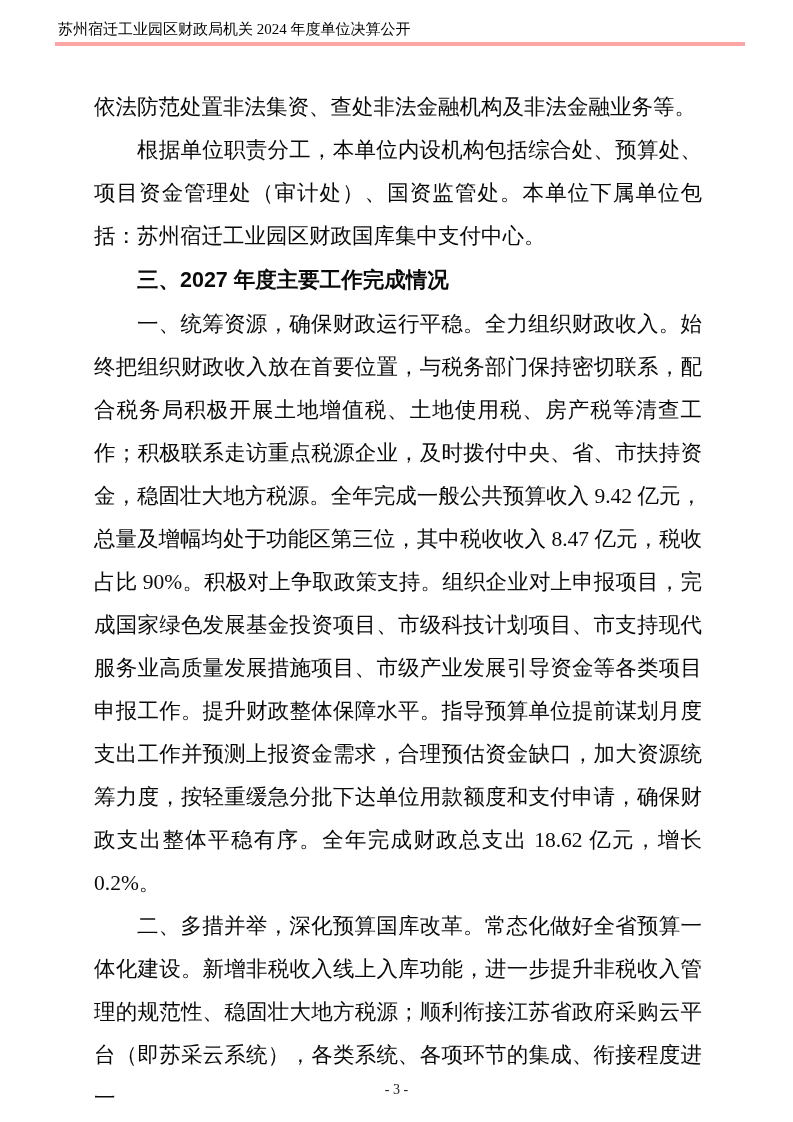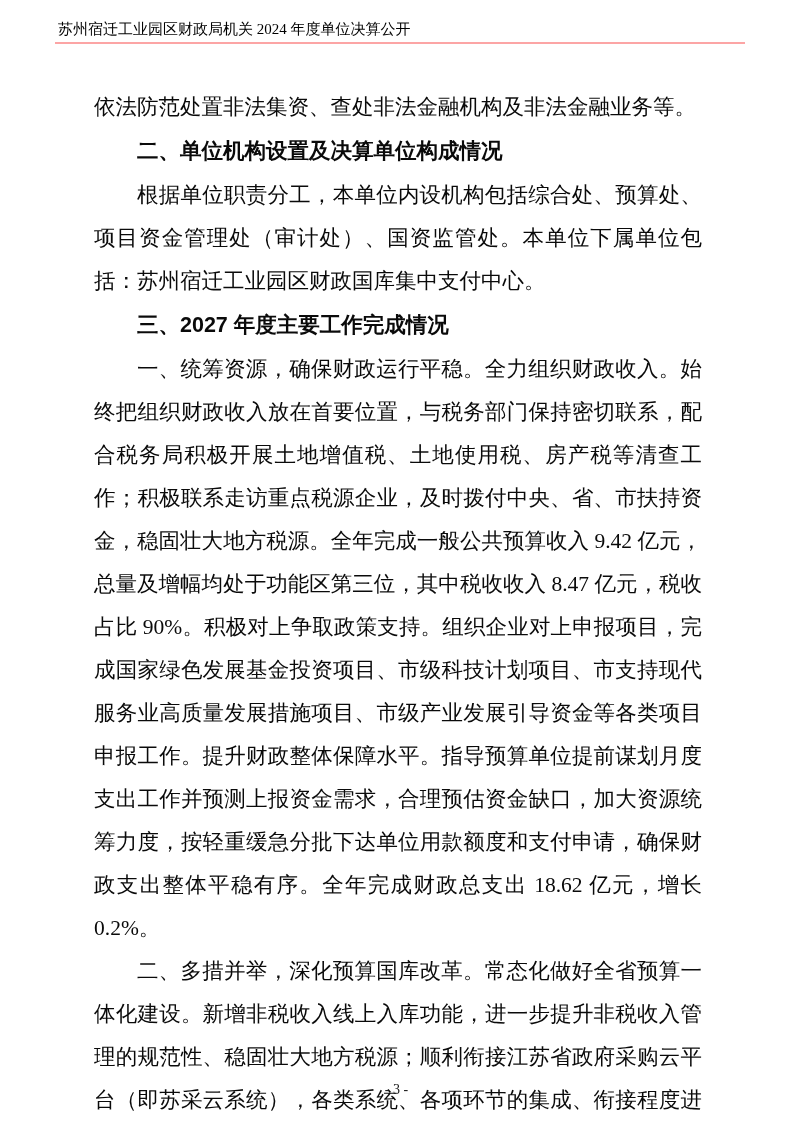--- a/index.html
+++ b/index.html
@@ -14,21 +14,21 @@
     background: #ffffff;
     color: #000000;
     font-family: "Liberation Serif", "DejaVu Serif", serif;
     overflow: hidden;
   }
   .page-header {
     position: absolute;
     top: 20px;
     left: 55px;
     width: 690px;
-    border-bottom: 2px solid #fca5a5;
+    border-bottom: 4px solid #fca5a5;
     padding-bottom: 4px;
   }
   .page-header .header-title {
     font-size: 15px;
     line-height: 18px;
     padding-left: 3px;
     color: #000000;
   }
   .doc-body {
     position: absolute;
@@ -71,21 +71,20 @@
 <body>
 
 <div class="page">
 
   <div class="page-header">
     <div class="header-title">苏州宿迁工业园区财政局机关 2024 年度单位决算公开</div>
   </div>
 
   <div class="doc-body">
     <p class="para no-indent">依法防范处置非法集资、查处非法金融机构及非法金融业务等。</p>
-    <h2 class="heading">二、单位机构设置及决算单位构成情况</h2>
     <p class="para">根据单位职责分工，本单位内设机构包括综合处、预算处、项目资金管理处（审计处）、国资监管处。本单位下属单位包括：苏州宿迁工业园区财政国库集中支付中心。</p>
     <h2 class="heading">三、2027 年度主要工作完成情况</h2>
     <p class="para">一、统筹资源，确保财政运行平稳。全力组织财政收入。始终把组织财政收入放在首要位置，与税务部门保持密切联系，配合税务局积极开展土地增值税、土地使用税、房产税等清查工作；积极联系走访重点税源企业，及时拨付中央、省、市扶持资金，稳固壮大地方税源。全年完成一般公共预算收入 9.42 亿元，总量及增幅均处于功能区第三位，其中税收收入 8.47 亿元，税收占比 90%。积极对上争取政策支持。组织企业对上申报项目，完成国家绿色发展基金投资项目、市级科技计划项目、市支持现代服务业高质量发展措施项目、市级产业发展引导资金等各类项目申报工作。提升财政整体保障水平。指导预算单位提前谋划月度支出工作并预测上报资金需求，合理预估资金缺口，加大资源统筹力度，按轻重缓急分批下达单位用款额度和支付申请，确保财政支出整体平稳有序。全年完成财政总支出 18.62 亿元，增长 0.2%。</p>
     <p class="para">二、多措并举，深化预算国库改革。常态化做好全省预算一体化建设。新增非税收入线上入库功能，进一步提升非税收入管理的规范性、稳固壮大地方税源；顺利衔接江苏省政府采购云平台（即苏采云系统），各类系统、各项环节的集成、衔接程度进一</p>
   </div>
 
   <div class="page-footer">
     <span>- 3 -</span>
   </div>
 

